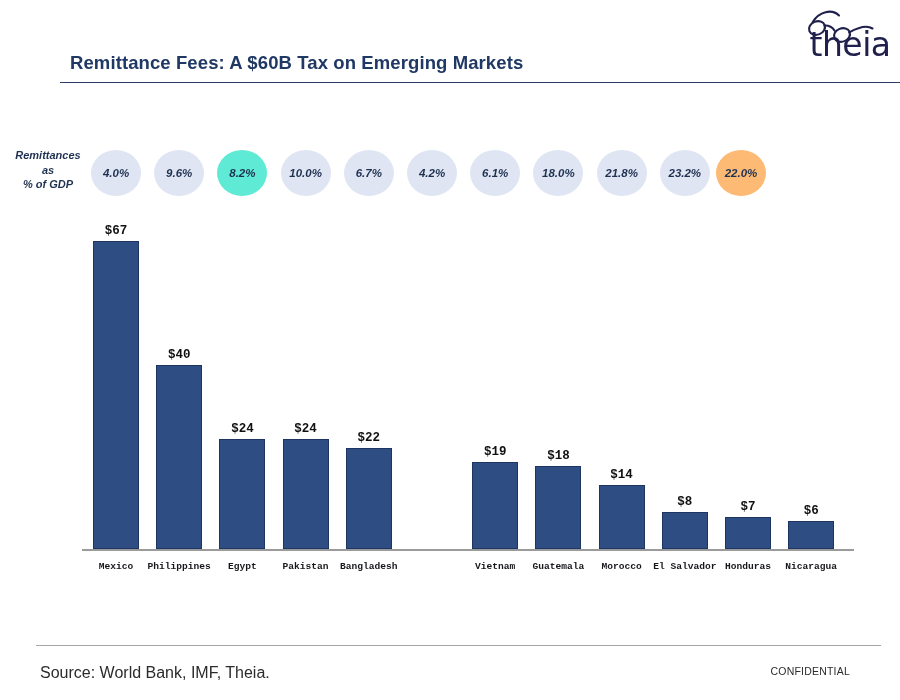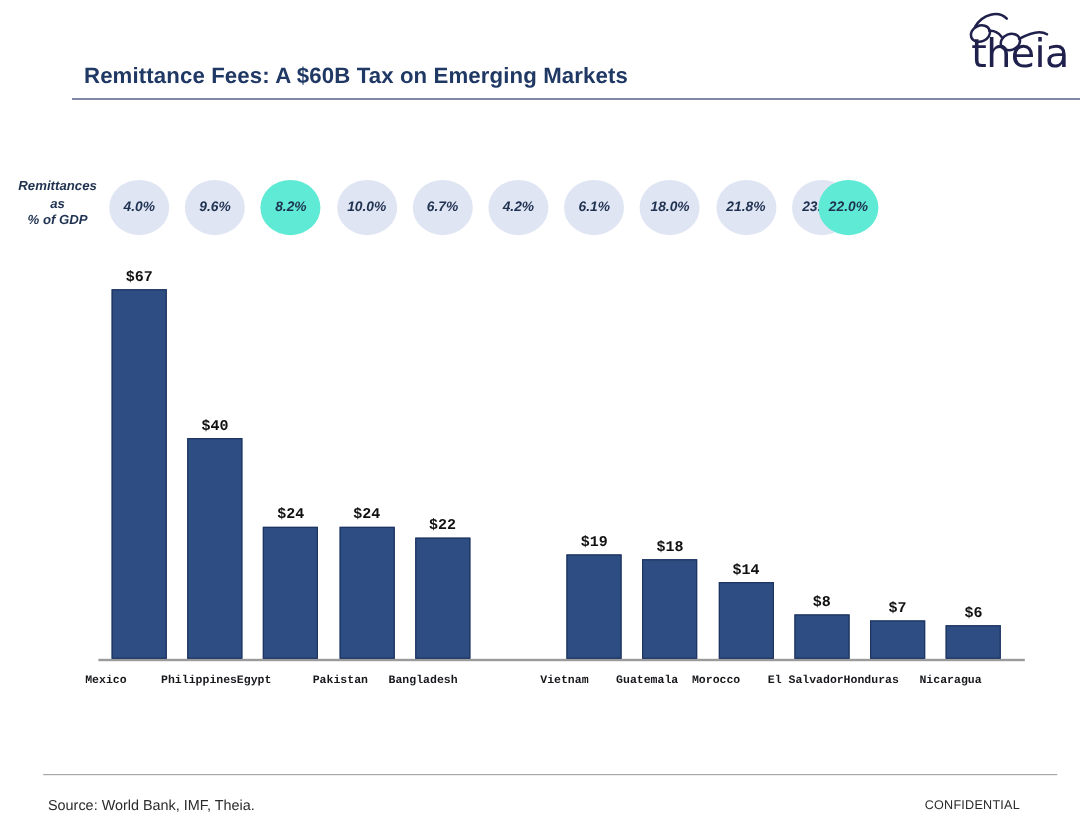--- a/index.html
+++ b/index.html
@@ -141,41 +141,41 @@
     font-size: 12.5px;
     font-weight: bold;
     color: #111111;
     white-space: nowrap;
   }
   .bar-label {
     position: absolute;
     bottom: 18px;
     left: -22px;
     width: calc(100% + 44px);
-    text-align: left;
+    text-align: center;
     font-size: 9.6px;
     font-weight: bold;
     color: #16181c;
     white-space: nowrap;
   }
 
   
   #footer-rule {
     position: absolute;
     left: 36px;
     top: 645px;
     width: 845px;
     height: 0;
     border-top: 1.4px solid #a6a6a6;
   }
   #footer-source {
     position: absolute;
     left: 40px;
     top: 664px;
-    font-size: 12px;
+    font-size: 16px;
     color: #2b2b2b;
   }
   #footer-confidential {
     position: absolute;
     right: 50px;
     top: 665px;
     font-size: 10.5px;
     color: #2b2b2b;
     letter-spacing: 0.2px;
   }
@@ -211,21 +211,21 @@
 <div class="gdp-bubble" style="left: 91px; background: rgb(223, 229, 243);">4.0%</div>
     <div class="gdp-bubble" style="left: 154.2px; background: rgb(223, 229, 243);">9.6%</div>
     <div class="gdp-bubble" style="left: 217.4px; background: #5eead4;">8.2%</div>
     <div class="gdp-bubble" style="left: 280.6px; background: rgb(223, 229, 243);">10.0%</div>
     <div class="gdp-bubble" style="left: 343.8px; background: rgb(223, 229, 243);">6.7%</div>
     <div class="gdp-bubble" style="left: 407px; background: rgb(223, 229, 243);">4.2%</div>
     <div class="gdp-bubble" style="left: 470.2px; background: rgb(223, 229, 243);">6.1%</div>
     <div class="gdp-bubble" style="left: 533.4px; background: rgb(223, 229, 243);">18.0%</div>
     <div class="gdp-bubble" style="left: 596.6px; background: rgb(223, 229, 243);">21.8%</div>
     <div class="gdp-bubble" style="left: 659.8px; background: rgb(223, 229, 243);">23.2%</div>
-    <div class="gdp-bubble" style="left: 682px; background: #5eead4;">22.0%</div>
+    <div class="gdp-bubble" style="left: 716px; background: #fdba74;">22.0%</div>
   </div>
 
 <div id="chart">
 
   <div id="baseline"></div>
 <div class="bar-group" style="left: 93px; width: 46px;">
       <div class="bar" style="height: 308px; background: rgb(46, 77, 130); border-color: rgb(29, 53, 96);"></div>
       <div class="bar-value" style="bottom: 352px;">$67</div>
       <div class="bar-label">Mexico</div>
     </div>

